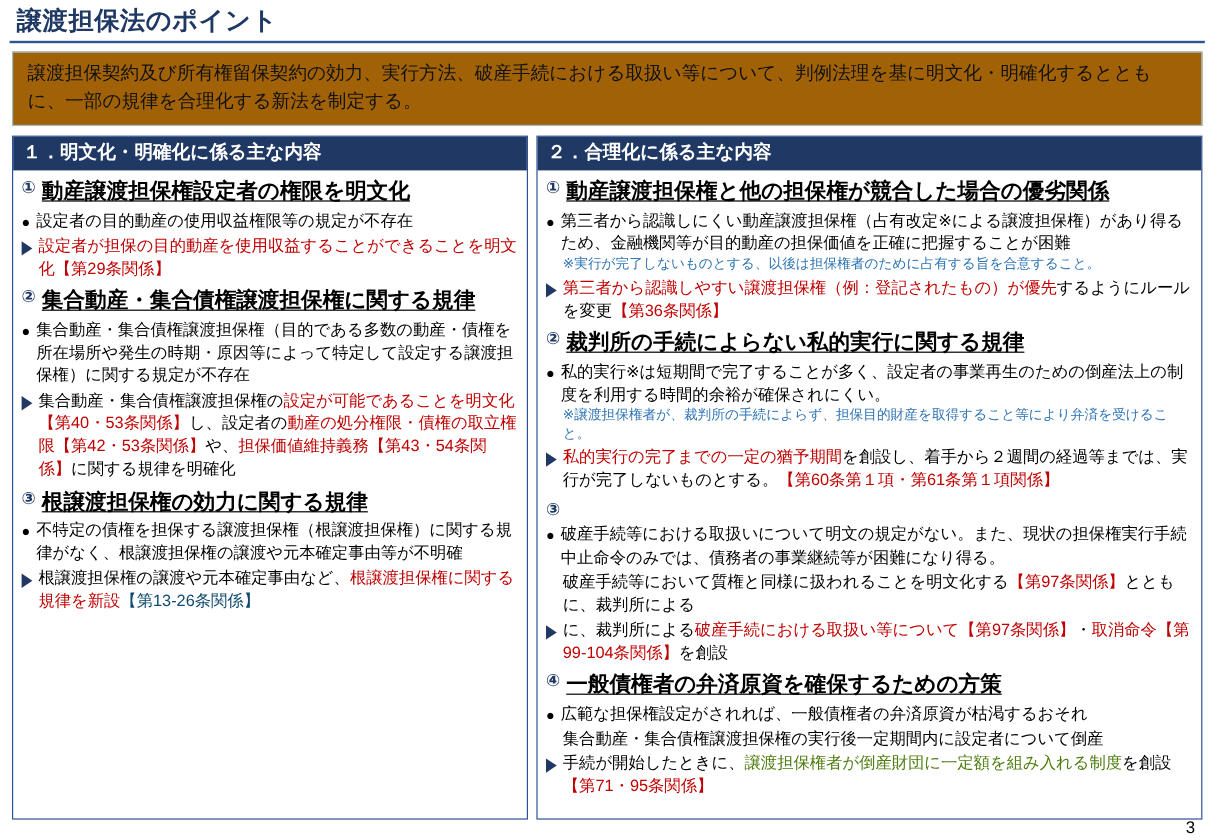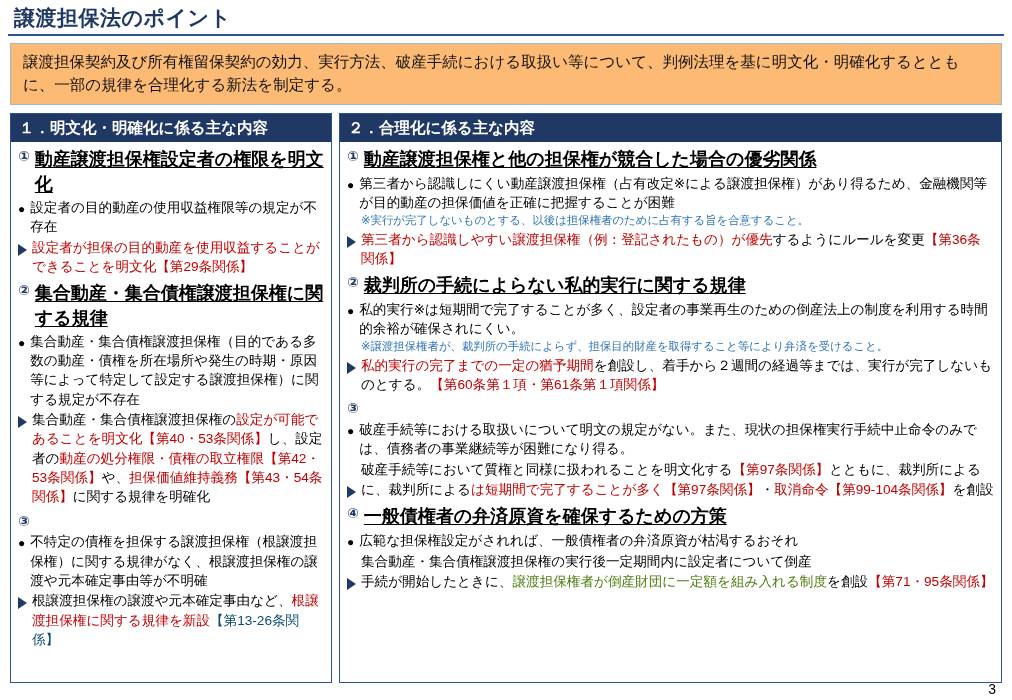--- a/index.html
+++ b/index.html
@@ -29,21 +29,21 @@
   }
   .title-rule {
     margin: 4px 8px 0 8px;
     border-bottom: 2px solid #2E5395;
   }
 
   
   .lead-box {
     margin: 7px 10px 0 10px;
     border: 1px solid #9DB9C9;
-    background: #fdba74;
+    background: #a16207;
     padding: 7px 12px 8px 12px;
   }
   .lead-text {
     font-size: 15.5px;
     line-height: 1.45;
     color: #111;
     font-weight: normal;
   }
 
   
@@ -52,21 +52,21 @@
     margin: 8px 10px 0 10px;
     gap: 7px;
     height: 570px;
   }
   .col {
     border: 1px solid #2E5395;
     background: #fff;
     display: flex;
     flex-direction: column;
   }
-  .col-left { width: 322px; }
+  .col-left { width: 430px; }
   .col-right { flex: 1; }
 
   .col-head {
     background: #1F3864;
     color: #fff;
     font-size: 15.5px;
     font-weight: bold;
     padding: 4px 8px 5px 8px;
     line-height: 1.25;
   }
@@ -186,20 +186,21 @@
               <div class="row-text"><span style="color: rgb(0, 0, 0);">集合動産・集合債権譲渡担保権（目的である多数の動産・債権を所在場所や発生の時期・原因等によって特定して設定する譲渡担保権）に関する規定が不存在</span></div>
             </div>
             <div class="bullet-row">
               <span class="tri"></span>
               <div class="row-text"><span style="color: rgb(0, 0, 0);">集合動産・集合債権譲渡担保権の</span><span style="color: rgb(192, 0, 0);">設定が可能であることを明文化</span><span style="color: rgb(192, 0, 0);">【第40・53条関係】</span><span style="color: rgb(0, 0, 0);">し、設定者の</span><span style="color: rgb(192, 0, 0);">動産の処分権限・債権の取立権限</span><span style="color: rgb(192, 0, 0);">【第42・53条関係】</span><span style="color: rgb(0, 0, 0);">や、</span><span style="color: rgb(192, 0, 0);">担保価値維持義務</span><span style="color: rgb(192, 0, 0);">【第43・54条関係】</span><span style="color: rgb(0, 0, 0);">に関する規律を明確化</span></div>
             </div>
           </div>
           <div class="item">
             <div class="item-head">
               <span class="circnum">③</span>
+              <span class="item-title">根譲渡担保権の効力に関する規律</span>
             </div>
             <div class="bullet-row">
               <span class="bullet-dot">●</span>
               <div class="row-text"><span style="color: rgb(0, 0, 0);">不特定の債権を担保する譲渡担保権（根譲渡担保権）に関する規律がなく、根譲渡担保権の譲渡や元本確定事由等が不明確</span></div>
             </div>
             <div class="bullet-row">
               <span class="tri"></span>
               <div class="row-text"><span style="color: rgb(0, 0, 0);">根譲渡担保権の譲渡や元本確定事由など、</span><span style="color: rgb(192, 0, 0);">根譲渡担保権に関する規律を新設</span><span style="color: #0c4a6e;">【第13-26条関係】</span></div>
             </div>
           </div>
@@ -251,21 +252,21 @@
             <div class="bullet-row">
               <span class="bullet-dot">●</span>
               <div class="row-text"><span style="color: rgb(0, 0, 0);">破産手続等における取扱いについて明文の規定がない。また、現状の担保権実行手続中止命令のみでは、債務者の事業継続等が困難になり得る。</span></div>
             </div>
             <div class="bullet-row">
               <span class="blank-marker"></span>
               <div class="row-text"><span style="color: rgb(0, 0, 0);">破産手続等において質権と同様に扱われることを明文化する</span><span style="color: rgb(192, 0, 0);">【第97条関係】</span><span style="color: rgb(0, 0, 0);">とともに、裁判所による</span></div>
             </div>
             <div class="bullet-row">
               <span class="tri"></span>
-              <div class="row-text"><span style="color: rgb(0, 0, 0);">に、裁判所による</span><span style="color: rgb(192, 0, 0);">は短期間で完了することが多く</span><span style="color: rgb(192, 0, 0);">【第97条関係】</span><span style="color: rgb(0, 0, 0);">・</span><span style="color: rgb(192, 0, 0);">取消命令</span><span style="color: rgb(192, 0, 0);">【第99-104条関係】</span><span style="color: rgb(0, 0, 0);">を創設</span></div>
+              <div class="row-text"><span style="color: rgb(0, 0, 0);">に、裁判所による</span><span style="color: rgb(192, 0, 0);">破産手続における取扱い等について</span><span style="color: rgb(192, 0, 0);">【第97条関係】</span><span style="color: rgb(0, 0, 0);">・</span><span style="color: rgb(192, 0, 0);">取消命令</span><span style="color: rgb(192, 0, 0);">【第99-104条関係】</span><span style="color: rgb(0, 0, 0);">を創設</span></div>
             </div>
           </div>
           <div class="item">
             <div class="item-head">
               <span class="circnum">④</span>
               <span class="item-title">一般債権者の弁済原資を確保するための方策</span>
             </div>
             <div class="bullet-row">
               <span class="bullet-dot">●</span>
               <div class="row-text"><span style="color: rgb(0, 0, 0);">広範な担保権設定がされれば、一般債権者の弁済原資が枯渇するおそれ</span></div>

